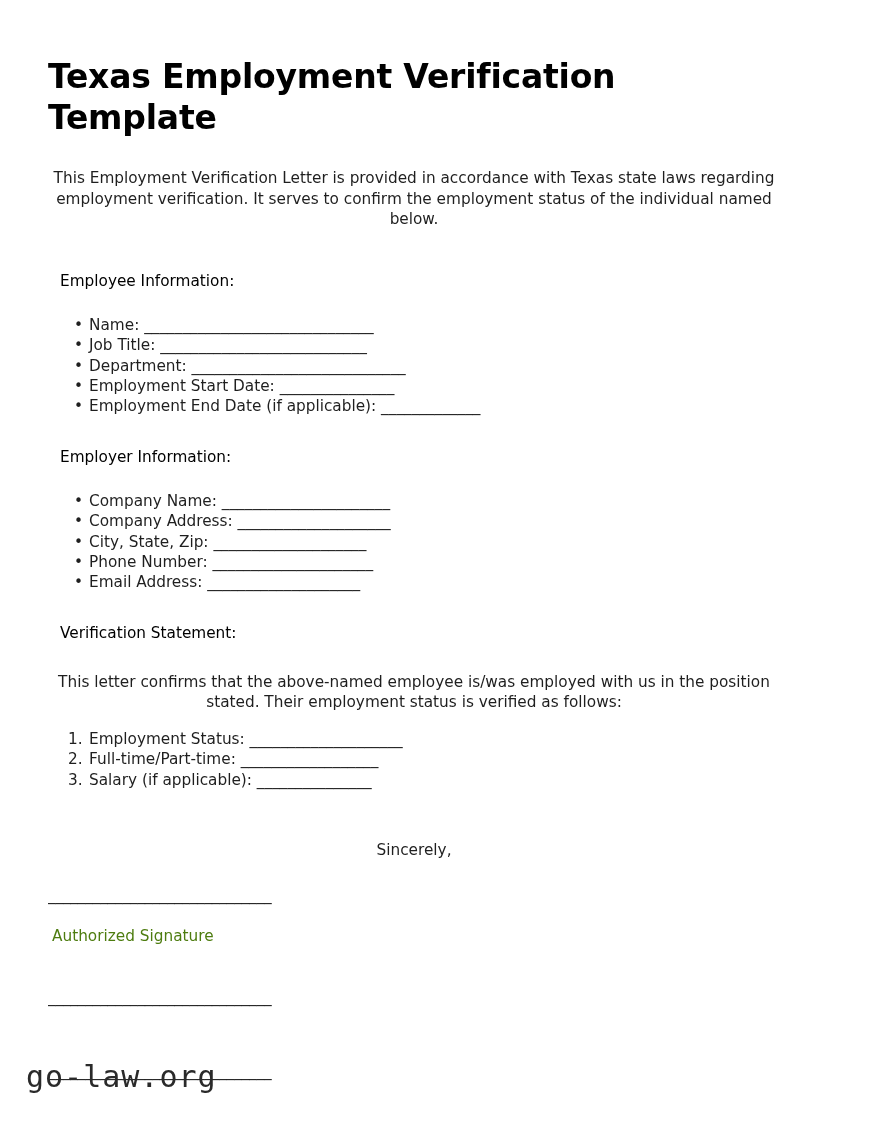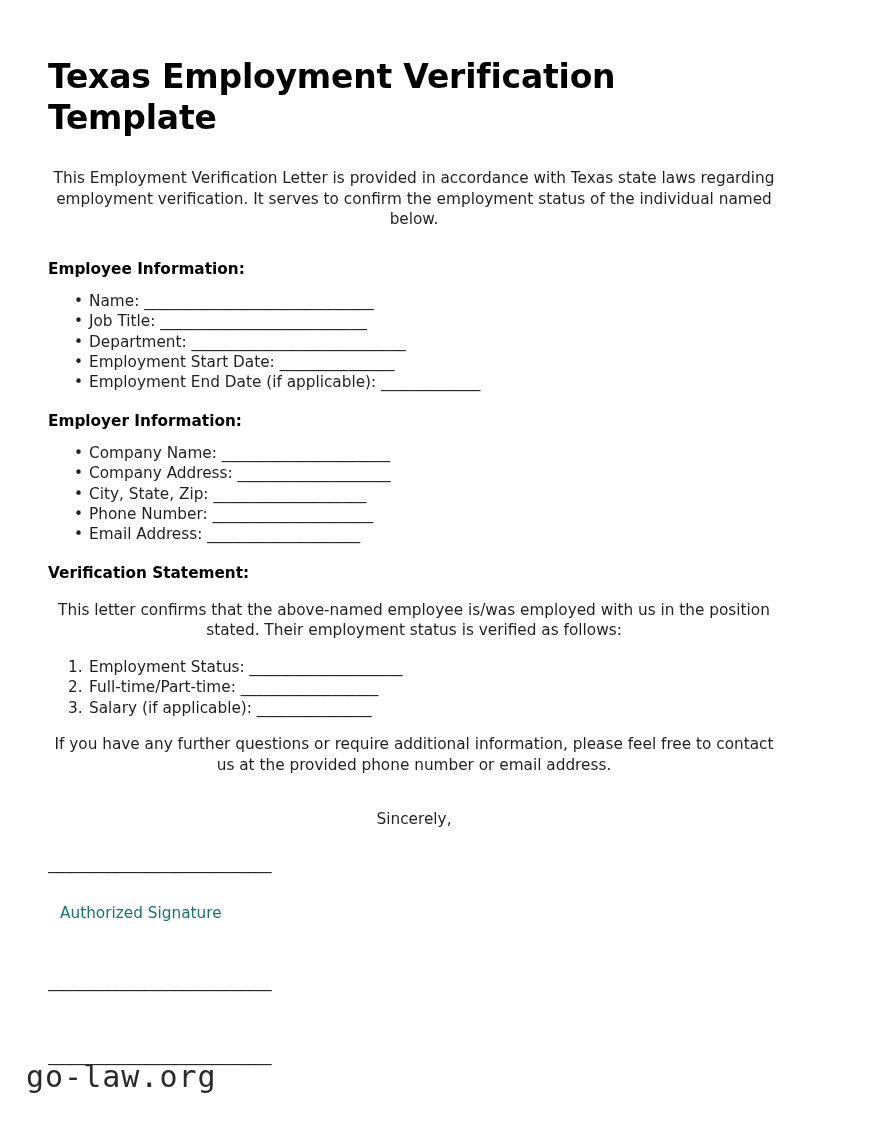--- a/index.html
+++ b/index.html
@@ -45,22 +45,22 @@
     color: #1f1f1f;
     max-width: 735px;
     text-align: center;
   }
 
   .gap-intro { height: 30px; }
 
   h2.section-heading {
     font-size: 15.3px;
     line-height: 20px;
-    font-weight: bold;
-    margin: 0;
+    font-weight: normal;
+    margin: 12px;
     color: #000000;
   }
 
   ul.field-list {
     list-style: none;
     margin: 0;
     padding: 0;
   }
   ul.field-list li {
     font-size: 15.3px;
@@ -111,22 +111,22 @@
     line-height: 20px;
     letter-spacing: -0.2px;
     color: #1f1f1f;
     white-space: nowrap;
     overflow: hidden;
     width: 300px;
   }
   .sig-label {
     font-size: 15.3px;
     line-height: 20px;
-    color: #0f766e;
-    margin: 12px;
+    color: #4d7c0f;
+    margin: 4px;
   }
 
   .watermark {
     position: absolute;
     left: 26px;
     top: 1060px;
     font-family: "DejaVu Sans Mono", "Liberation Mono", monospace;
     font-size: 30px;
     line-height: 34px;
     letter-spacing: 1px;
@@ -236,21 +236,20 @@
     </li>
     <li>
       <span class="num-marker">3.</span>
       <span>Salary (if applicable):</span>
       <span class="blank-run">_______________</span>
     </li>
   </ol>
 
   <div style="height:16px"></div>
 
-  <p class="body-text">If you have any further questions or require additional information, please feel free to contact us at the provided phone number or email address.</p>
 
   <div style="height:17px"></div>
 
 
   <div style="height:17px"></div>
 
   <p class="body-text">Sincerely,</p>
 
   <div style="height:24px"></div>
 

